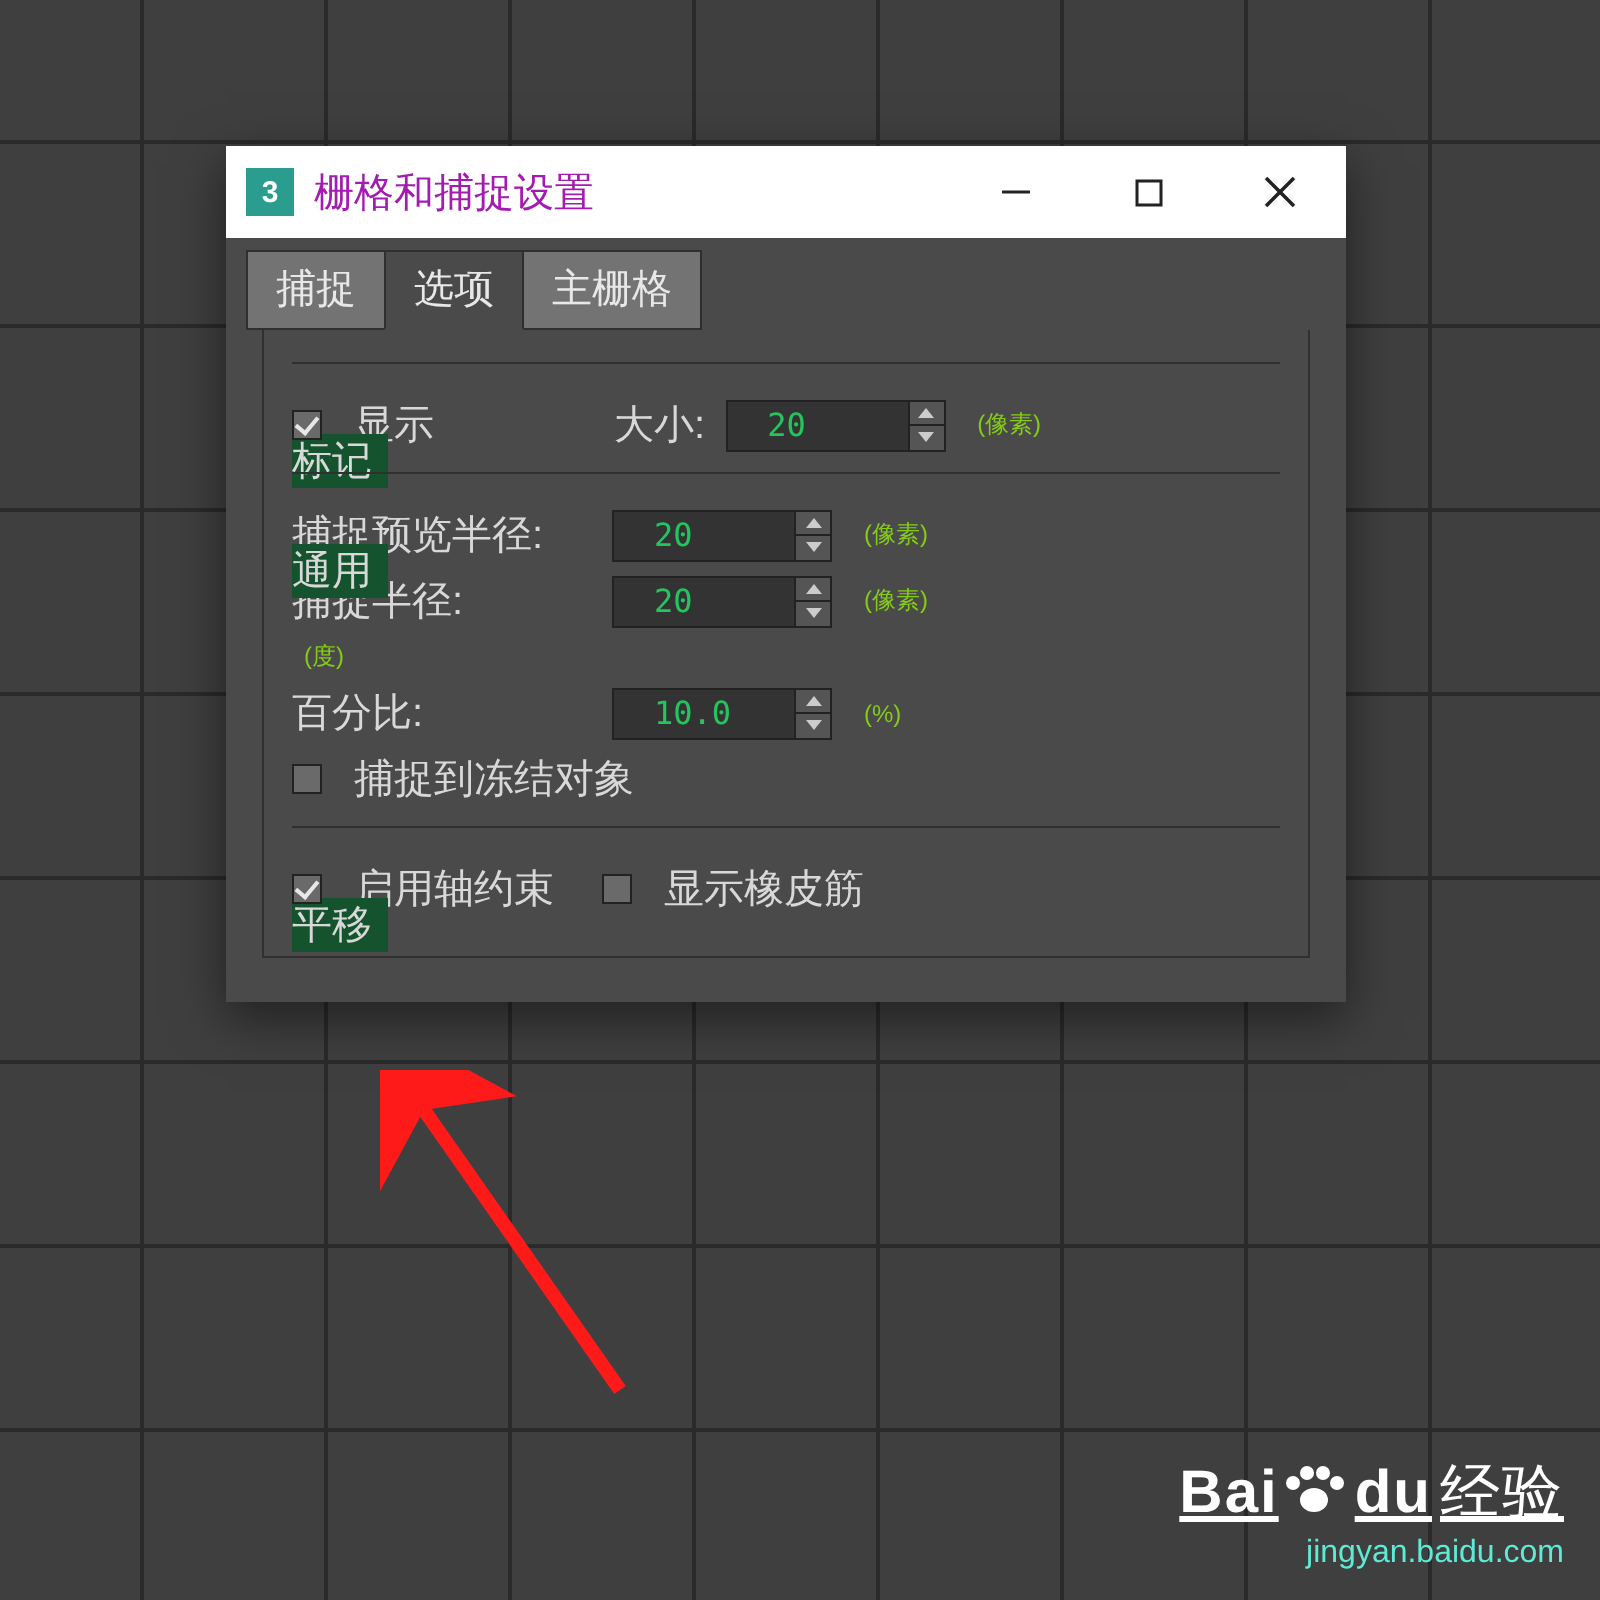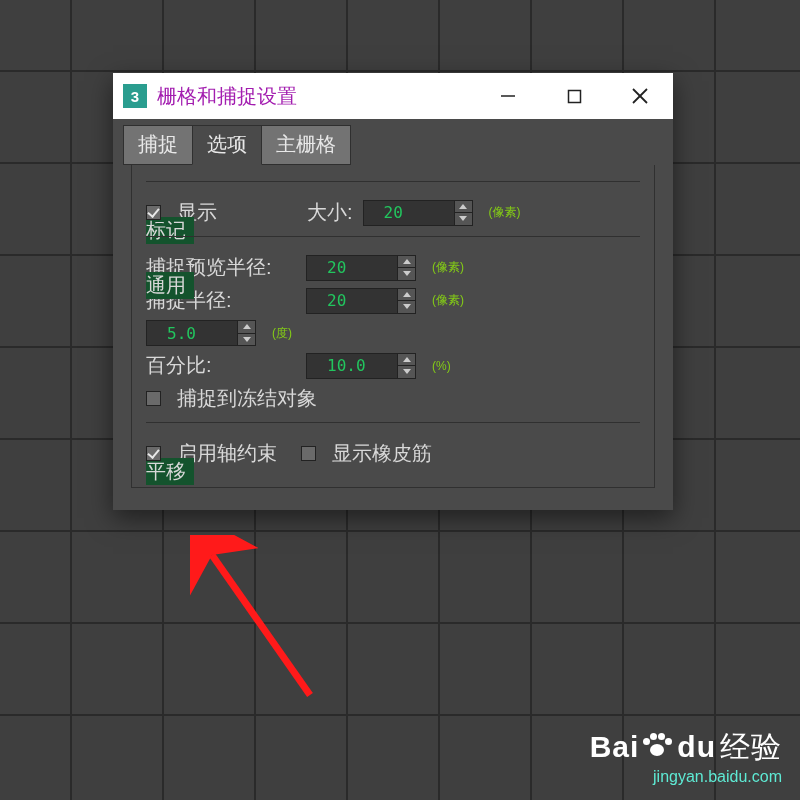--- a/index.html
+++ b/index.html
@@ -198,20 +198,21 @@
       line-height: 1.2;
     }
     .watermark .main {
       font-size: 30px;
       font-weight: bold;
       display: flex;
       align-items: center;
       gap: 4px;
       justify-content: flex-end;
       letter-spacing: 1px;
+      text-decoration: underline;
     }
     .watermark .sub {
       font-size: 16px;
       color: #5eead4;
       margin-top: 2px;
     }
     .paw {
       position: relative;
       width: 28px; height: 24px;
       margin-right: 2px;
@@ -319,31 +320,20 @@
                   <span class="arrow-up"></span>
                 </div>
                 <div>
                   <span class="arrow-down"></span>
                 </div>
               </span>
           </span>
           <span class="unit">(像素)</span>
         </div>
         <div class="row">
-          <span class="spinner">
-            <span class="val">5.0</span>
-            <span class="arrows">
-                <div>
-                  <span class="arrow-up"></span>
-                </div>
-                <div>
-                  <span class="arrow-down"></span>
-                </div>
-              </span>
-          </span>
           <span class="unit">(度)</span>
         </div>
         <div class="row">
           <span class="lbl">百分比:</span>
           <span class="spinner">
             <span class="val">10.0</span>
             <span class="arrows">
                 <div>
                   <span class="arrow-up"></span>
                 </div>

